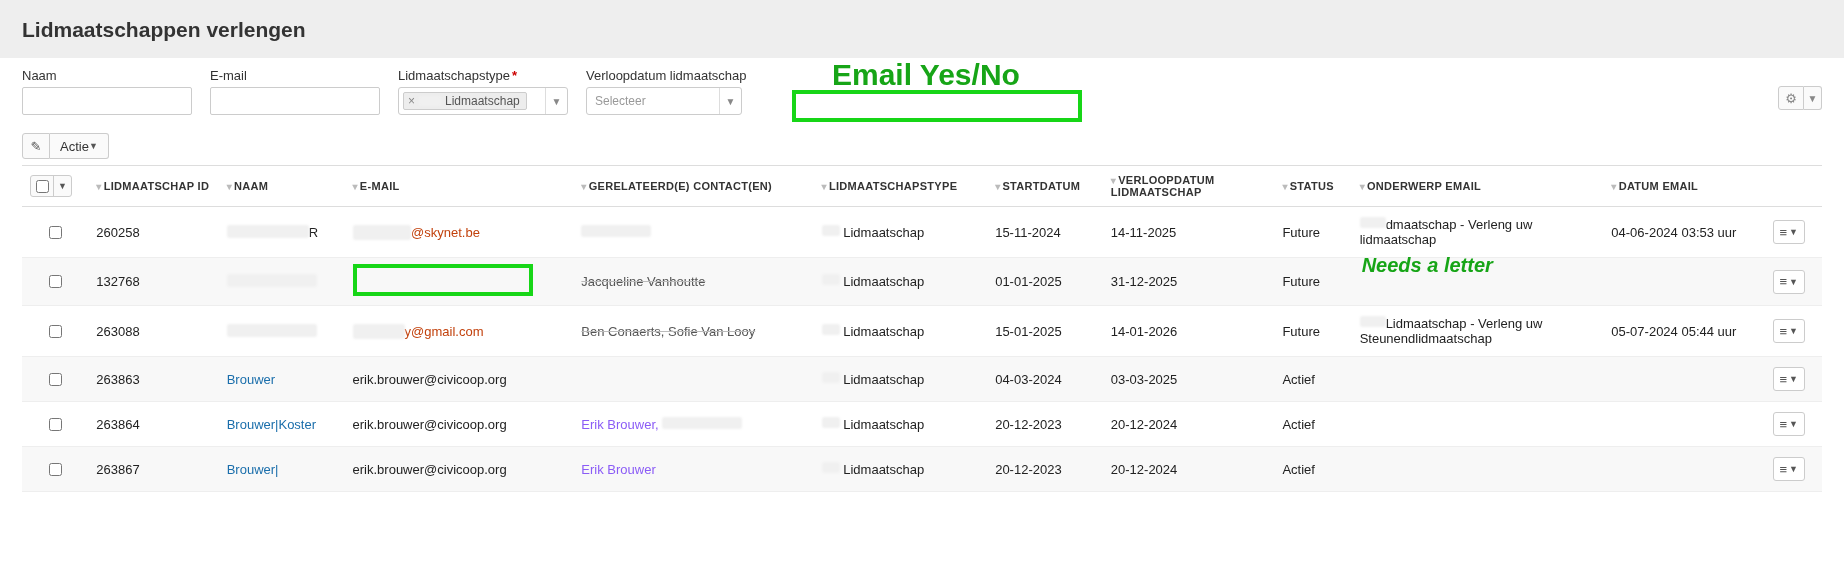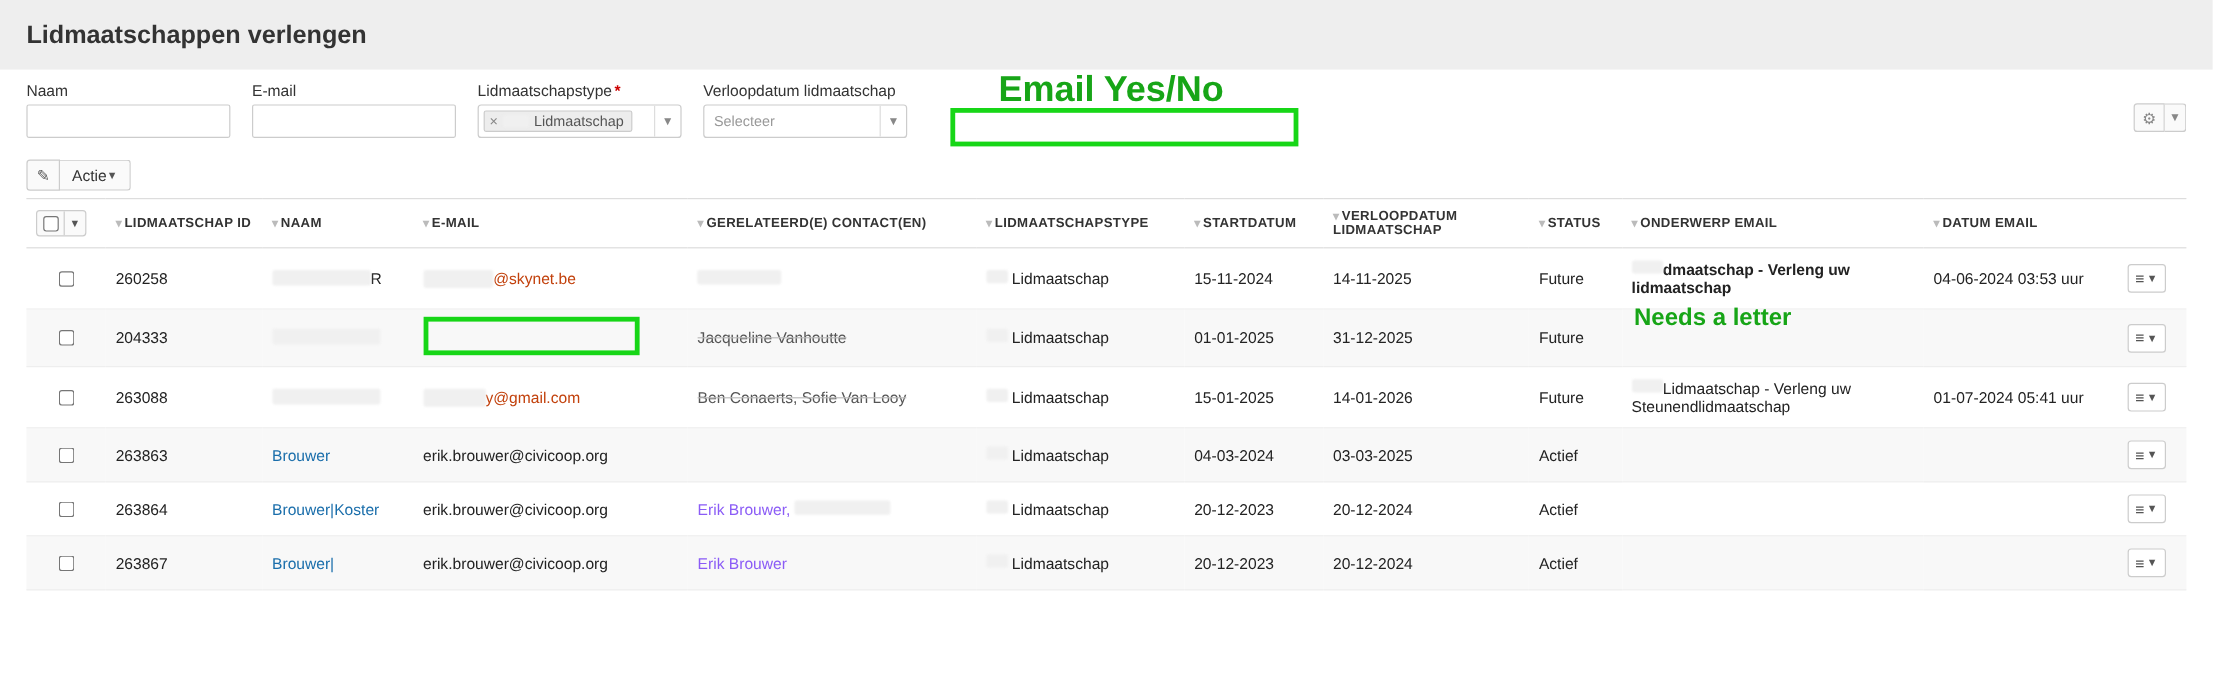--- a/index.html
+++ b/index.html
@@ -86,21 +86,21 @@
     border-left: 1px solid #ddd;
     color: #888;
     margin-left: auto;
     font-size: 10px;
   }
   .select-box .placeholder {
     padding: 0 8px;
     color: #999;
   }
   .w-type { width: 170px; }
-  .w-date { width: 170px; }
+  .w-date { width: 156px; }
   .annotation-text {
     color: #17a517;
     font-weight: 700;
     font-size: 30px;
     white-space: nowrap;
   }
   .ann-top {
     position: absolute;
     left: 810px;
     top: -10px;
@@ -375,62 +375,62 @@
     <tr>
           <td class="chk-cell"><input type="checkbox" class="rowchk" style=""></td>
           <td>260258</td>
           <td><span class="redact" style="width:82px;height:13px;">xxxxxxxx</span>R</td>
           <td><span class="redact">xxxxxxxxx</span><span class="email-pre">@skynet.be</span></td>
           <td><span class="redact" style="width:70px;height:12px;">xxxxxxxx</span></td>
           <td><span class="redact" style="width:18px;height:11px;">xx</span> Lidmaatschap</td>
           <td class="nowrap">15-11-2024</td>
           <td class="nowrap">14-11-2025</td>
           <td>Future</td>
-          <td style="position: relative; font-weight: bold;"><span class="redact" style="width:26px;height:11px;">xxx</span>dmaatschap - Verleng uw lidmaatschap</td>
+          <td style="position: relative;"><span class="redact" style="width:26px;height:11px;">xxx</span>dmaatschap - Verleng uw lidmaatschap</td>
           <td class="nowrap">04-06-2024 03:53 uur</td>
           <td class="col-actions">
             <div class="row-menu-btn">
               <span class="lines">≡</span>
               <span class="car">▼</span>
             </div>
           </td>
         </tr>
         <tr>
           <td class="chk-cell"><input type="checkbox" class="rowchk" style=""></td>
-          <td>204333</td>
+          <td>132768</td>
           <td><span class="redact" style="width:90px;height:13px;">xxxxxxxxxx</span></td>
           <td><span class="ann-cell-box"></span></td>
           <td><span class="gerel-link">Jacqueline Vanhoutte</span></td>
           <td><span class="redact" style="width:18px;height:11px;">xx</span> Lidmaatschap</td>
           <td class="nowrap">01-01-2025</td>
           <td class="nowrap">31-12-2025</td>
           <td>Future</td>
           <td style="position: relative;">
-            <span class="ann-needs" style="left: 10px; top: -4px;">Needs a letter</span>
+            <span class="ann-needs" style="left: 10px; top: -4px; font-style: italic;">Needs a letter</span>
           </td>
           <td class="nowrap"></td>
           <td class="col-actions">
             <div class="row-menu-btn">
               <span class="lines">≡</span>
               <span class="car">▼</span>
             </div>
           </td>
         </tr>
         <tr>
           <td class="chk-cell"><input type="checkbox" class="rowchk" style=""></td>
           <td>263088</td>
           <td><span class="redact" style="width:90px;height:13px;">xxxxxxxxxx</span></td>
           <td><span class="redact">xxxxxxxx</span><span class="email-pre">y@gmail.com</span></td>
           <td><span class="gerel-link">Ben Conaerts, Sofie Van Looy</span></td>
           <td><span class="redact" style="width:18px;height:11px;">xx</span> Lidmaatschap</td>
           <td class="nowrap">15-01-2025</td>
           <td class="nowrap">14-01-2026</td>
           <td>Future</td>
           <td style="position: relative;"><span class="redact" style="width:26px;height:11px;">xxx</span>Lidmaatschap - Verleng uw Steunendlidmaatschap</td>
-          <td class="nowrap">01-07-2024 05:41 uur</td>
+          <td class="nowrap">05-07-2024 05:44 uur</td>
           <td class="col-actions">
             <div class="row-menu-btn">
               <span class="lines">≡</span>
               <span class="car">▼</span>
             </div>
           </td>
         </tr>
         <tr>
           <td class="chk-cell"><input type="checkbox" class="rowchk" style=""></td>
           <td>263863</td>

